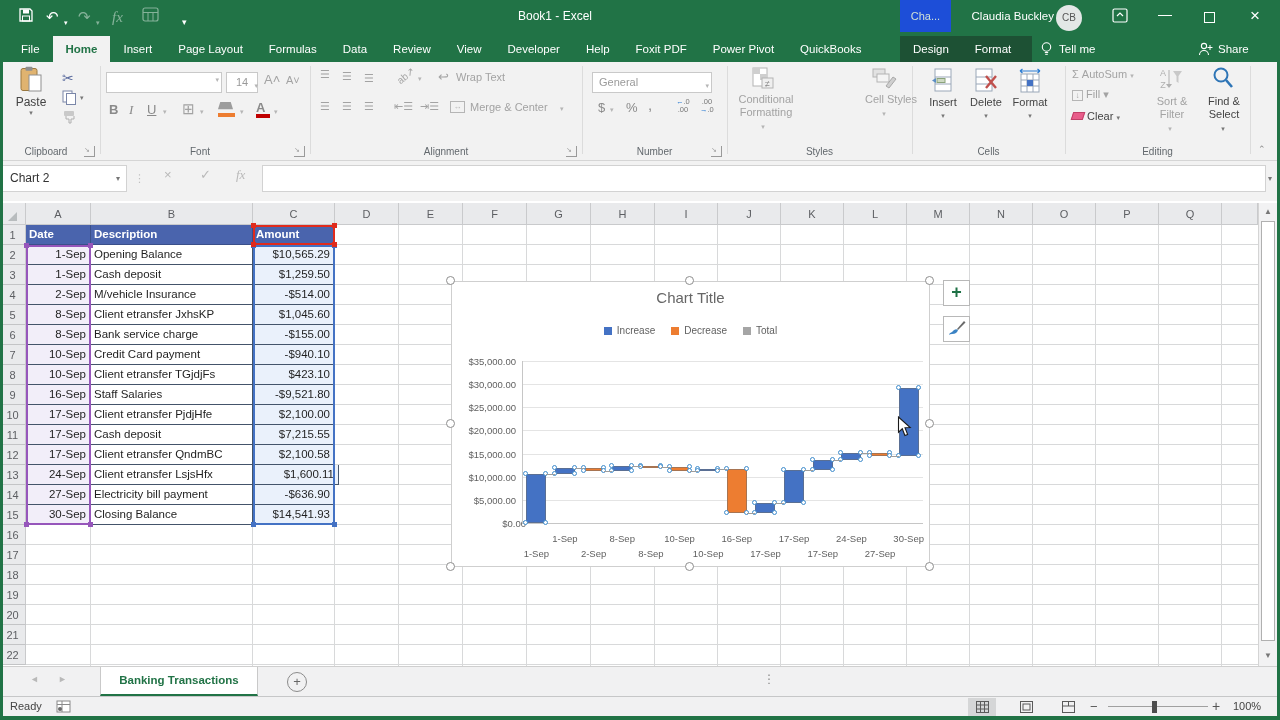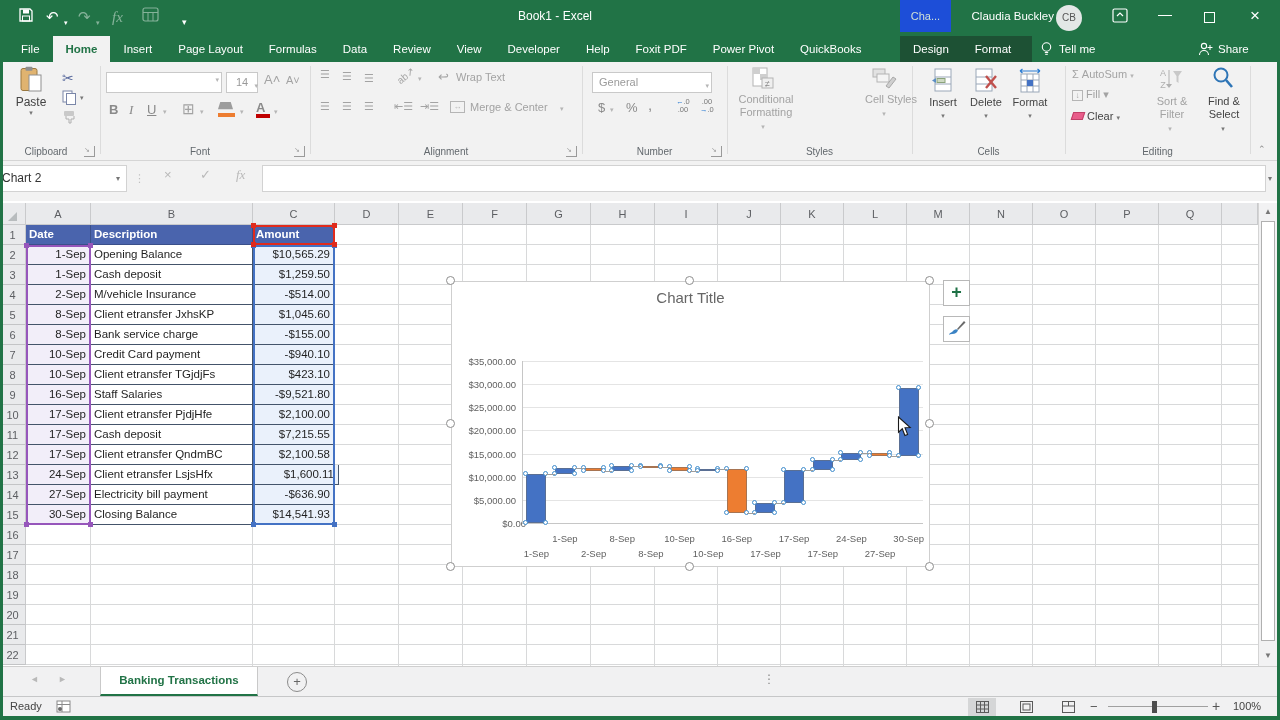--- a/index.html
+++ b/index.html
@@ -37,21 +37,21 @@
   .caret { font-size:7px; color:#777; }
   .caret.gray { color:#b5b5b5; }
   .combo { background:#fff; border:1px solid #c9c9c9; color:#9a9a9a; font-size:11px; position:absolute; }
   .combo .cbx { position:absolute; right:2px; top:3px; font-size:7px; color:#b5b5b5; }
   .bigbtn { position:absolute; text-align:center; color:#a3a3a3; font-size:11px; line-height:13px; }
   .cellbtn { position:absolute; text-align:center; color:#444; font-size:11px; }
   .two-line { display:inline-block; width:66px; }
 
   
   #fbar { left:0; top:161px; width:1280px; height:40px; background:#f2f2f2; }
-  #namebox { left:1px; top:4px; width:126px; height:27px; background:#fff; border:1px solid #d2d2d2; font-size:12px; color:#333; line-height:25px; padding-left:0; }
+  #namebox { left:1px; top:4px; width:126px; height:27px; background:#fff; border:1px solid #d2d2d2; font-size:12px; color:#333; line-height:25px; padding-left:8px; }
   #fx-input { left:262px; top:4px; width:1004px; height:27px; background:#fff; border:1px solid #d2d2d2; }
   .fbtn { position:absolute; top:6px; font-size:13px; color:#b9b9b9; }
 
   
   #grid { left:0; top:203px; width:1258px; height:463px; background:#fff; overflow:hidden; }
   .colhead, #corner { position:absolute; top:0; height:22px; background:#e9eaec; border-right:1px solid #c9cacc; border-bottom:1px solid #c9cacc; font-size:11px; color:#5c5e62; text-align:center; line-height:22px; }
   .rowhead { position:absolute; left:0; width:26px; height:20px; background:#e9eaec; border-right:1px solid #c9cacc; border-bottom:1px solid #c3c4c6; font-size:11px; color:#5c5e62; text-align:center; line-height:20px; }
   .vline { position:absolute; top:22px; width:1px; background:#d8d9da; }
   .hline { position:absolute; left:26px; height:1px; background:#d8d9da; }
 
@@ -546,20 +546,25 @@
     <span class="abs" style="left:1108px;top:9px;width:100px;height:1px;background:#a0a0a0"></span>
     <span class="abs" style="left:1152px;top:4px;width:5px;height:12px;background:#4d4d4d"></span>
     <span class="abs" style="left:1212px;top:1px;font-size:14px;color:#555">+</span>
     <span class="abs" style="left:1233px;top:3px">100%</span>
   </div>
   <div id="green-base" class="abs"></div>
   <div class="abs edge-green" style="left:0"></div>
   <div class="abs edge-green" style="left:1277px"></div>
 <div class="abs" id="chart">
       <div class="ct-title">Chart Title</div>
+      <div class="ct-leg">
+        <span><span class="leg-sq" style="background: rgb(68, 114, 196);"></span>Increase</span>
+        <span><span class="leg-sq" style="background: rgb(237, 125, 49);"></span>Decrease</span>
+        <span><span class="leg-sq" style="background: rgb(165, 165, 165);"></span>Total</span>
+      </div>
       <div class="ct-ytick" style="left: 12px; top: 236px;">$0.00</div>
       <div class="ct-grid" style="left: 70px; top: 217.857px; width: 401px;"></div>
       <div class="ct-ytick" style="left: 2px; top: 212.857px;">$5,000.00</div>
       <div class="ct-grid" style="left: 70px; top: 194.714px; width: 401px;"></div>
       <div class="ct-ytick" style="left: 2px; top: 189.714px;">$10,000.00</div>
       <div class="ct-grid" style="left: 70px; top: 171.571px; width: 401px;"></div>
       <div class="ct-ytick" style="left: 2px; top: 166.571px;">$15,000.00</div>
       <div class="ct-grid" style="left: 70px; top: 148.429px; width: 401px;"></div>
       <div class="ct-ytick" style="left: 2px; top: 143.429px;">$20,000.00</div>
       <div class="ct-grid" style="left: 70px; top: 125.286px; width: 401px;"></div>

